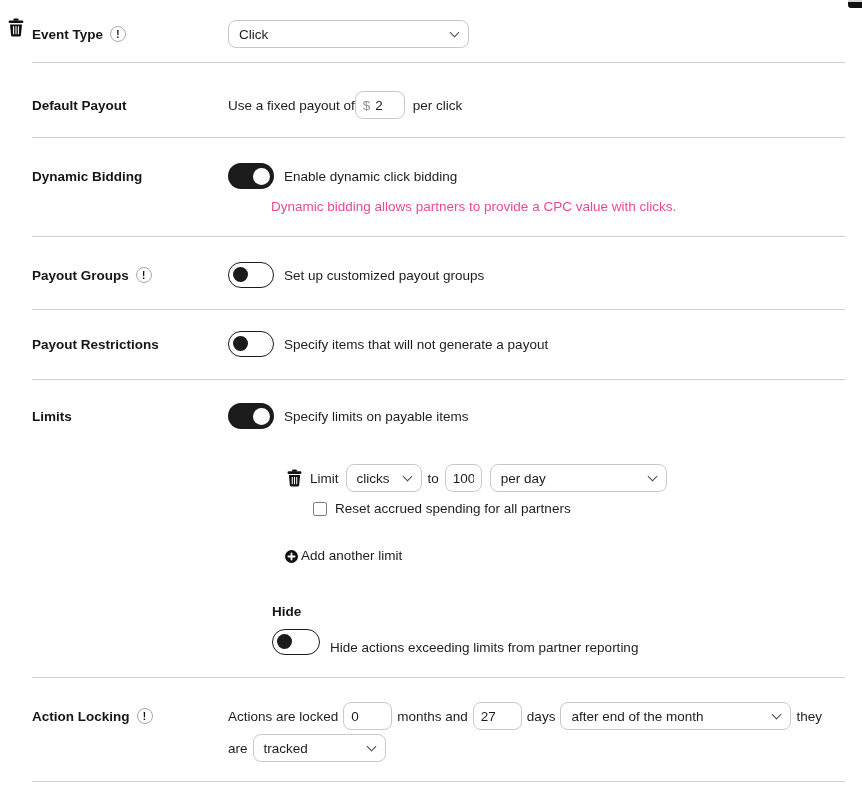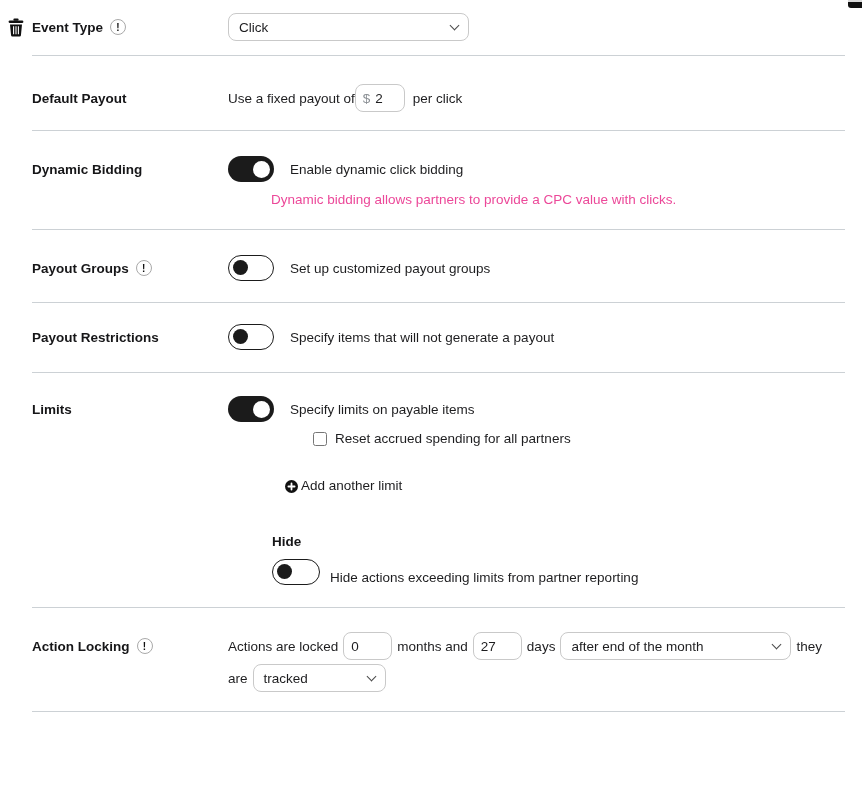--- a/index.html
+++ b/index.html
@@ -26,21 +26,21 @@
   }
   .row-center { align-items: center; }
 
   .label-col { width: 196px; flex-shrink: 0; display: flex; align-items: center; gap: 7px; }
   .row-label { font-weight: bold; color: #161618; }
   .content-col { flex: 1; min-width: 0; }
 
   .inline { display: flex; align-items: center; }
 
   
-  .r-event    { padding: 13px 0 14px; }
+  .r-event    { padding: 20px 0 14px; }
   .r-payout   { padding: 28px 0 18px; }
   .r-bidding  { padding: 25px 0 22px; }
   .r-groups   { padding: 25px 0 21px; }
   .r-restrict { padding: 21px 0 22px; }
   .r-limits   { padding: 23px 0 22px; }
   .r-locking  { padding: 24px 0 19px; border-bottom: 1.5px solid #ccd1d5; }
   .r-bidding .label-col, .r-groups .label-col, .r-restrict .label-col, .r-limits .label-col { min-height: 26px; }
   .r-locking .label-col { min-height: 28px; }
 
   
@@ -82,21 +82,21 @@
   .cur { color: #8a8f94; margin-right: 5px; }
   .amount-input { border: none; outline: none; width: 100%; font-family: "Liberation Sans", sans-serif; font-size: 13.5px; color: #1d1d1f; }
 
   
   .toggle { width: 46px; height: 26px; border-radius: 13px; position: relative; flex-shrink: 0; cursor: pointer; }
   .toggle.on { background: #1b1b1b; }
   .toggle.on .knob { position: absolute; right: 4px; top: 4.5px; width: 17px; height: 17px; border-radius: 50%; background: #fff; }
   .toggle.off { background: #fff; border: 1.6px solid #1b1b1b; }
   .toggle.off .knob { position: absolute; left: 4px; top: 3.8px; width: 15px; height: 15px; border-radius: 50%; background: #1b1b1b; }
 
-  .toggle-line { display: flex; align-items: center; gap: 16px; }
+  .toggle-line { display: flex; align-items: center; gap: 10px; }
   .helper-text { color: #ec4899; margin-left: 43px; margin-top: 10px; }
 
   
   .sub-block { margin-left: 59px; }
   .limit-row { margin-top: 35px; display: flex; align-items: center; }
   .limit-trash { width: 15px; height: 18px; margin-right: 8px; cursor: pointer; flex-shrink: 0; }
   .limit-word { margin-right: 7px; }
   .to-word { margin: 0 6px; }
   .reset-row { margin-top: 9px; margin-left: 26px; display: flex; align-items: center; gap: 8px; }
   .reset-row input[type="checkbox"] { width: 14px; height: 14px; accent-color: #1b1b1b; cursor: pointer; }
@@ -203,20 +203,41 @@
     </div>
     <div class="content-col">
       <div class="toggle-line">
         <div class="toggle on">
             <span class="knob"></span>
           </div>
         <span>Specify limits on payable items</span>
       </div>
 
       <div class="sub-block">
+        <div class="limit-row">
+          <svg class="limit-trash" viewBox="0 0 16 19">
+            <rect x="5.4" y="0.4" width="5.2" height="2.4" rx="1" fill="#111"></rect>
+            <rect x="0.6" y="2.4" width="14.8" height="2.7" rx="1.3" fill="#111"></rect>
+            <path d="M2 6.4 h12 l-1.05 10.9 a1.35 1.35 0 0 1 -1.35 1.2 H4.4 a1.35 1.35 0 0 1 -1.35 -1.2 Z" fill="#111"></path>
+            <line x1="5.6" y1="8.3" x2="5.6" y2="16.2" stroke="#fff" stroke-width="1.1"></line>
+            <line x1="8" y1="8.3" x2="8" y2="16.2" stroke="#fff" stroke-width="1.1"></line>
+            <line x1="10.4" y1="8.3" x2="10.4" y2="16.2" stroke="#fff" stroke-width="1.1"></line>
+          </svg>
+          <span class="limit-word">Limit</span>
+          <div class="select" style="width:76px">
+            <span>clicks</span>
+            <span class="chev"></span>
+          </div>
+          <span class="to-word">to</span>
+          <input class="tb" style="width: 37px;" value="100">
+          <div class="select" style="width:177px; margin-left:8px;">
+            <span>per day</span>
+            <span class="chev"></span>
+          </div>
+        </div>
 
         <div class="reset-row">
           <input type="checkbox" style="">
           <span>Reset accrued spending for all partners</span>
         </div>
 
         <div class="add-row">
           <svg width="13" height="13" viewBox="0 0 13 13">
             <circle cx="6.5" cy="6.5" r="6.5" fill="#111"></circle>
             <path d="M6.5 3.4v6.2M3.4 6.5h6.2" stroke="#fff" stroke-width="1.8" stroke-linecap="round"></path>

